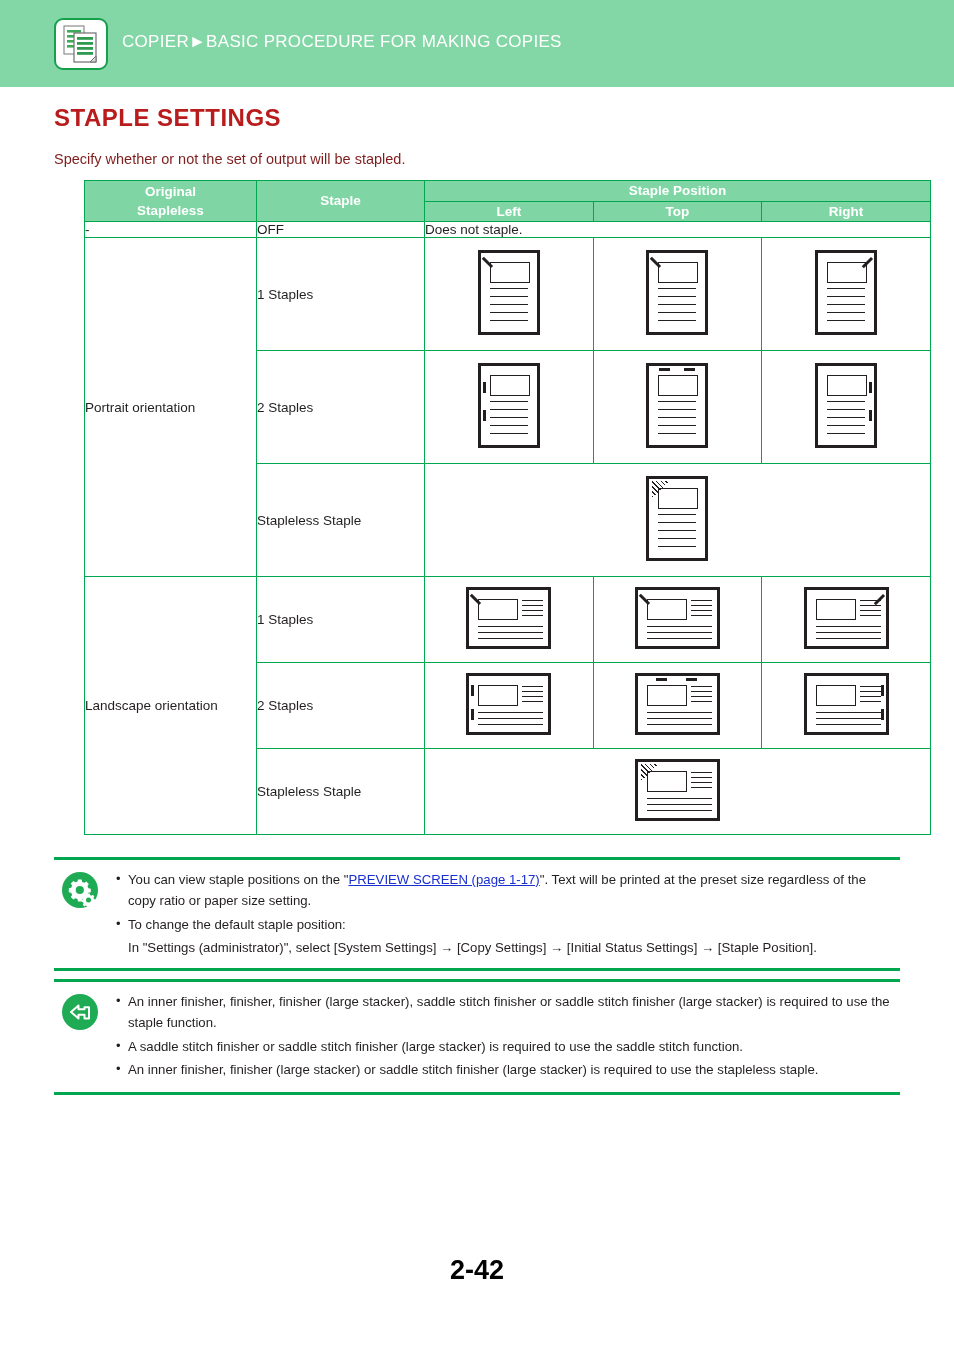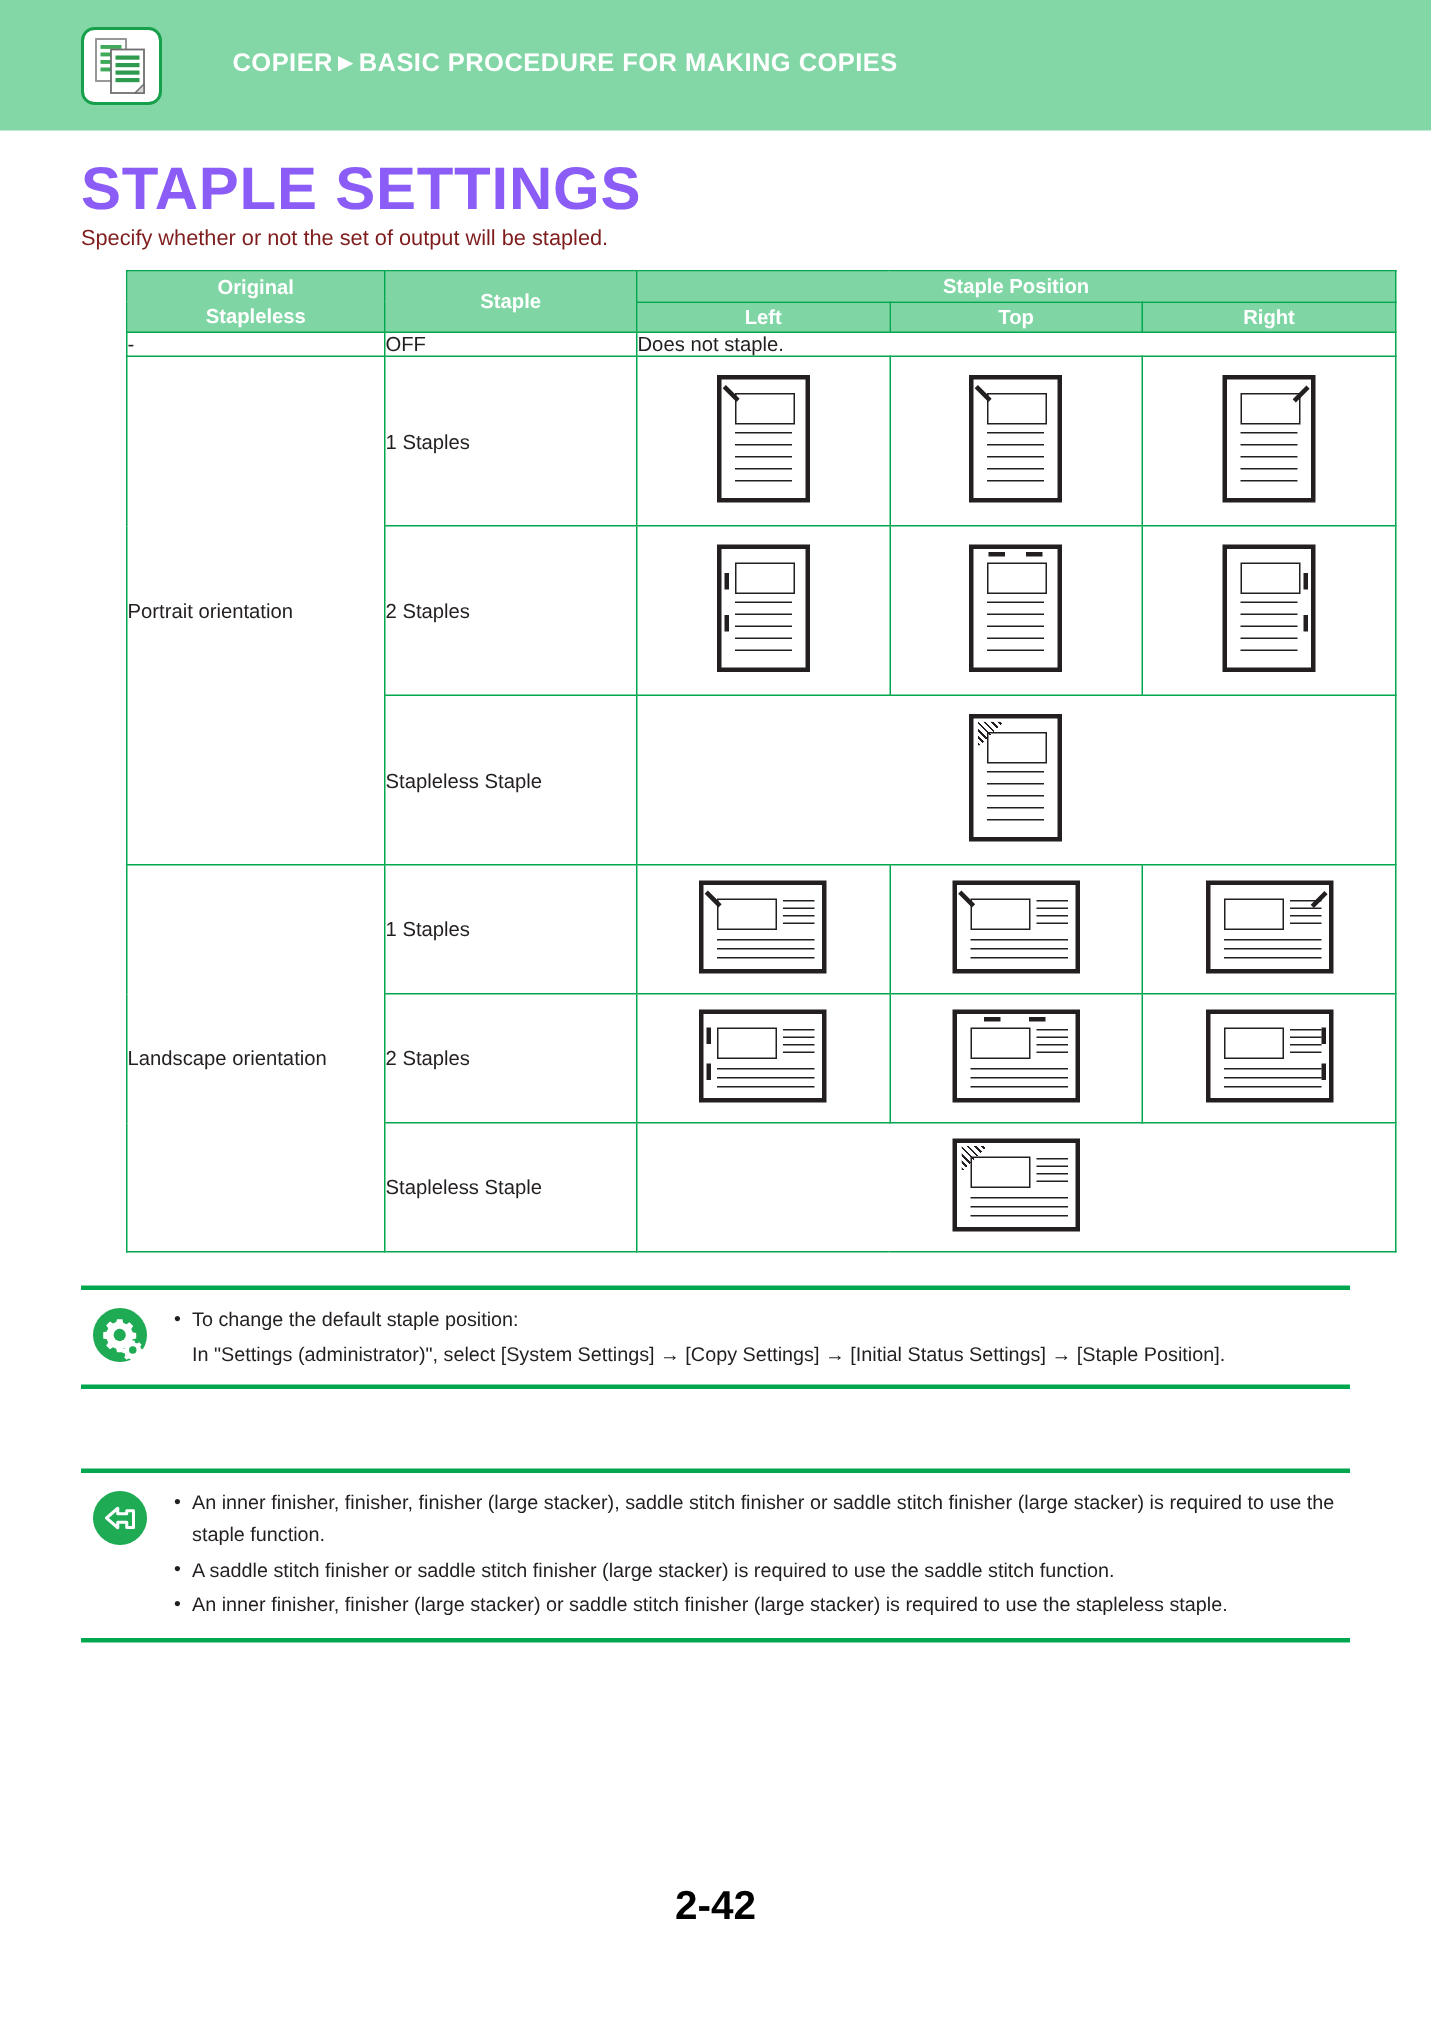--- a/index.html
+++ b/index.html
@@ -17,28 +17,28 @@
     position:absolute; left:0; top:0; width:954px; height:87px;
     background:#83d7a6;
   }
   .banner-icon {
     position:absolute; left:54px; top:18px; width:54px; height:52px;
     background:#ffffff; border:2px solid #17a04c; border-radius:9px;
     box-sizing:border-box;
   }
   .banner-title {
     position:absolute; left:122px; top:32px;
-    font-size:17px; font-weight:bold; color:#ffffff;
-    letter-spacing:.3px; white-space:nowrap;margin-left:33px;
+    font-size:17px; font-weight:normal; color:#ffffff;
+    letter-spacing:.3px; white-space:nowrap;
   }
 
   
   .page-title {
     position:absolute; left:54px; top:104px;
-    font-size:40px; font-weight:bold; color:#8b5cf6;
+    font-size:24px; font-weight:bold; color:#b91c1c;
     letter-spacing:.5px;
   }
   .page-sub {
     position:absolute; left:54px; top:151px;
     font-size:14.5px; color:#7f1d1d;
   }
 
   
   .tbl {
     position:absolute; left:54px; top:180px;
@@ -408,20 +408,21 @@
         <path d="M16 7.5h3.6l.5 2.4 2.2.9 2-1.3 2.5 2.5-1.3 2 .9 2.2 2.4.5v3.6l-2.4.5-.9 2.2 1.3 2-2.5 2.5-2-1.3-2.2.9-.5 2.4H16l-.5-2.4-2.2-.9-2 1.3-2.5-2.5 1.3-2-.9-2.2-2.4-.5V16.2l2.4-.5.9-2.2-1.3-2 2.5-2.5 2 1.3 2.2-.9z"></path>
       </g>
       <circle cx="17.8" cy="18" r="4.1" fill="#1eab54"></circle>
       <g fill="#ffffff">
         <path d="M25.4 21.6h2.3l.35 1.5 1.4.6 1.3-.85 1.6 1.6-.85 1.3.6 1.4 1.5.35v2.3l-1.5.35-.6 1.4.85 1.3-1.6 1.6-1.3-.85-1.4.6-.35 1.5h-2.3l-.35-1.5-1.4-.6-1.3.85-1.6-1.6.85-1.3-.6-1.4-1.5-.35v-2.3l1.5-.35.6-1.4-.85-1.3 1.6-1.6 1.3.85 1.4-.6z"></path>
       </g>
       <circle cx="26.5" cy="28" r="2.5" fill="#1eab54"></circle>
     </svg>
   </div>
   <div class="note-body">
+    <p class="note-li"><span>You can view staple positions on the "</span><a class="lnk" href="#">PREVIEW SCREEN (page 1-17)</a><span>". Text will be printed at the preset size regardless of the copy ratio or paper size setting.</span></p>
     <p class="note-li">To change the default staple position:</p>
     <p class="note-sub">In "Settings (administrator)", select [System Settings] → [Copy Settings] → [Initial Status Settings] → [Staple Position].</p>
   </div>
 </div>
 
 <div class="note" id="note2" style="top: 979px;">
   <div class="note-icon">
     <svg width="36" height="36" viewBox="0 0 36 36" aria-hidden="true">
       <circle cx="18" cy="18" r="17" fill="#1eab54"></circle>
       <path d="M16.5 11.5 L9 18 L16.5 24.5 L16.5 20.8 L22.5 20.8 L22.5 24.4 L27 24.4 L27 13.2 L22.5 13.2 L22.5 15.2 L16.5 15.2 Z" fill="none" stroke="#ffffff" stroke-width="2" stroke-linejoin="round"></path>

